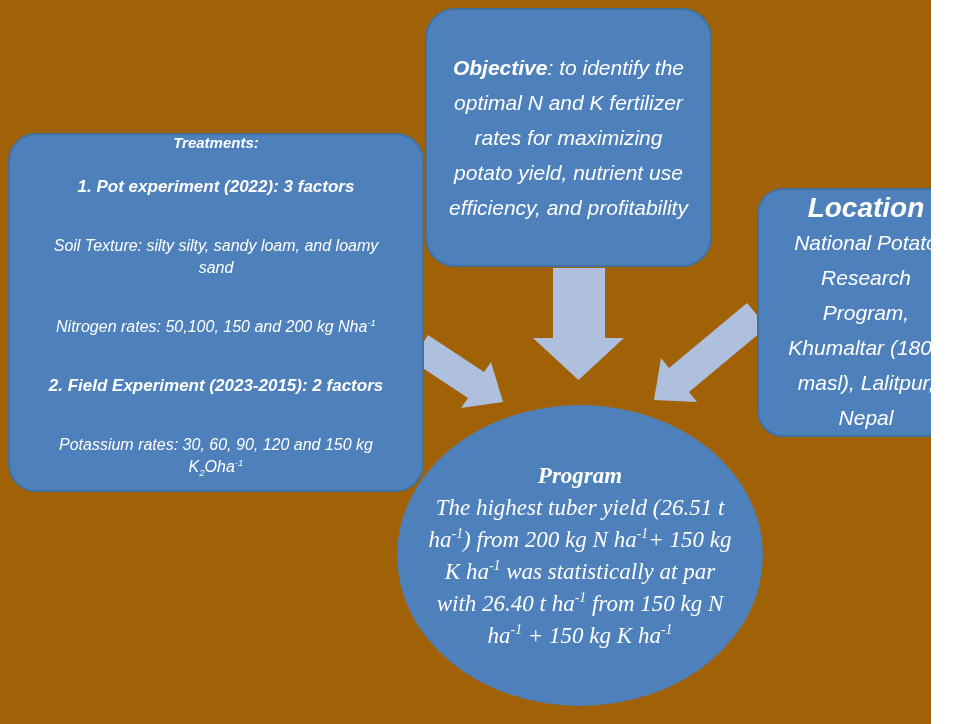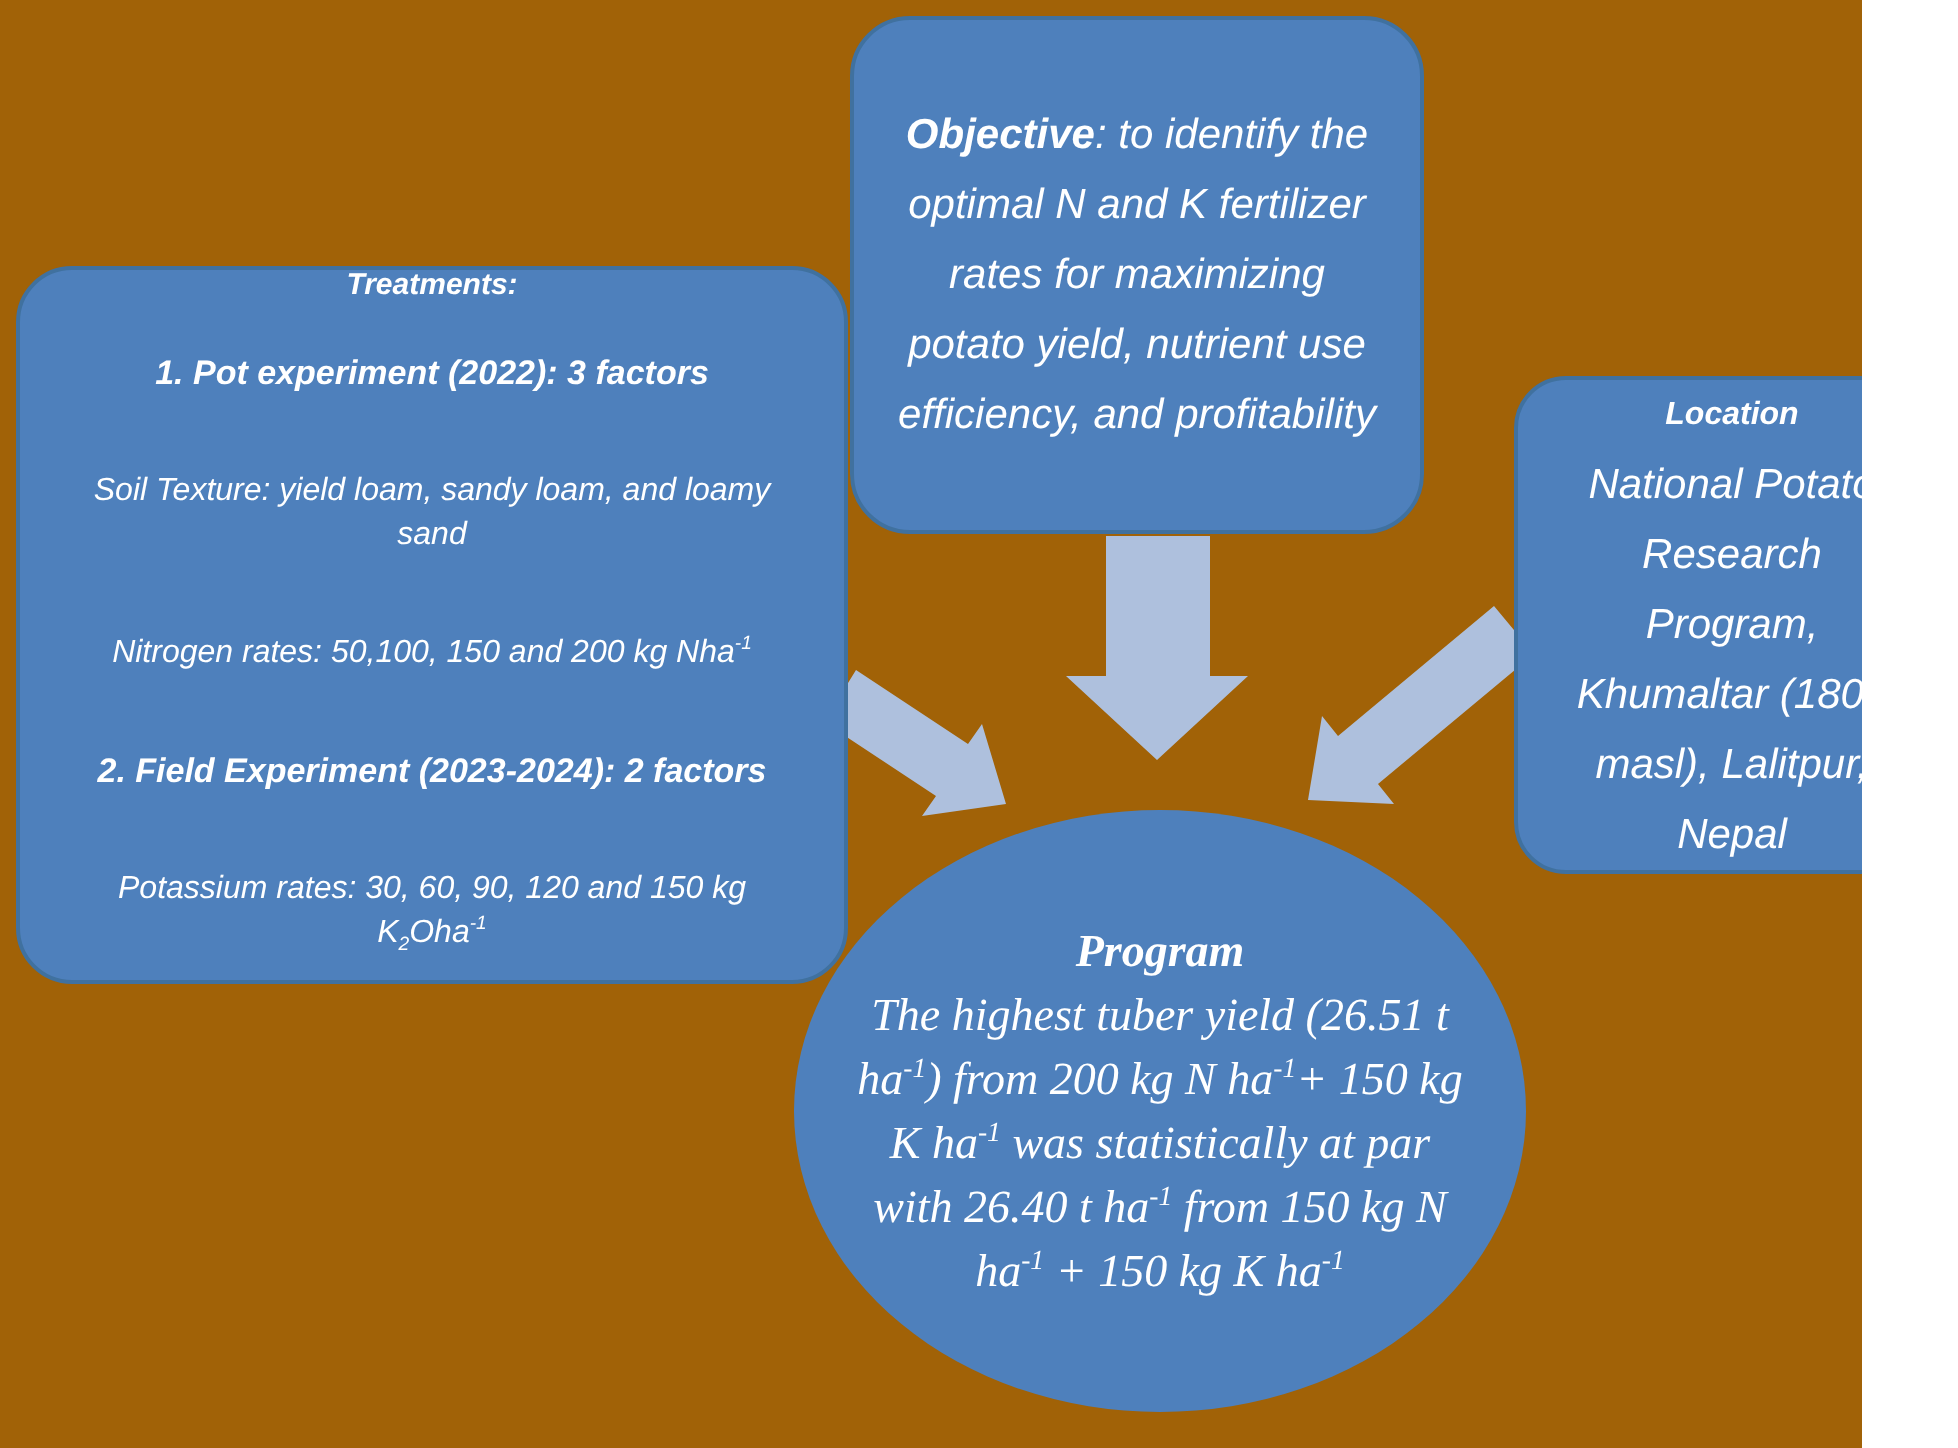--- a/index.html
+++ b/index.html
@@ -22,21 +22,21 @@
          font-size:16px;line-height:1.4;padding:0 32px;}
   .box-location{left:757px;top:188px;width:218px;height:249px;border-radius:26px;
          font-size:21px;line-height:35px;padding:0 22px;}
   .ellipse-result{left:397px;top:405px;width:366px;height:301px;border-radius:50%;
          border:none;font-family:"Liberation Serif",serif;font-size:23px;line-height:32px;
          padding:0 30px;}
   .bold{font-weight:bold;}
   .t-head{font-weight:bold;font-size:15px;margin:4px 0;}
   .t-item{margin:18px 0;}
   .t-item.bold-item{font-weight:bold;font-size:17px;}
-  .loc-head{font-weight:bold;font-size:16px;}
+  .loc-head{font-weight:bold;font-size:28px;}
   .r-head{font-weight:bold;}
   sup{font-size:0.6em;vertical-align:super;line-height:0;}
   sub{font-size:0.6em;vertical-align:sub;line-height:0;}
 </style>
 </head>
 <body>
 
 <div class="canvas">
 
   <svg class="arrows" viewBox="0 0 979 724" xmlns="http://www.w3.org/2000/svg">
@@ -45,23 +45,23 @@
     <polygon points="747,303 669,368 661,358 654,400 697,402 689,392 767,327"></polygon>
   </svg>
 
   <div class="shape box-objective">
     <p><span class="bold">Objective</span><span>: to identify the optimal N and K fertilizer rates for maximizing potato yield, nutrient use efficiency, and profitability</span></p>
   </div>
 
   <div class="shape box-treatments">
     <p class="t-head">Treatments:</p>
     <p class="t-item bold-item">1.  Pot experiment (2022):  3 factors</p>
-    <p class="t-item">Soil Texture: yield loam, sandy loam, and loamy sand</p>
+    <p class="t-item">Soil Texture: silty silty, sandy loam, and loamy sand</p>
     <p class="t-item">Nitrogen rates: 50,100,  150 and 200 kg Nha<sup>-1</sup></p>
-    <p class="t-item bold-item">2. Field Experiment (2023-2024):  2 factors</p>
+    <p class="t-item bold-item">2. Field Experiment (2023-2015):  2 factors</p>
     <p class="t-item">Potassium rates: 30, 60, 90, 120 and 150 kg K<sub>2</sub>Oha<sup>-1</sup></p>
   </div>
 
   <div class="shape box-location">
     <p class="loc-head">Location</p>
     <p class="loc-body">National Potato Research Program, Khumaltar (1800 masl), Lalitpur, Nepal</p>
   </div>
 
   <div class="shape ellipse-result">
     <p class="r-head">Program</p>

